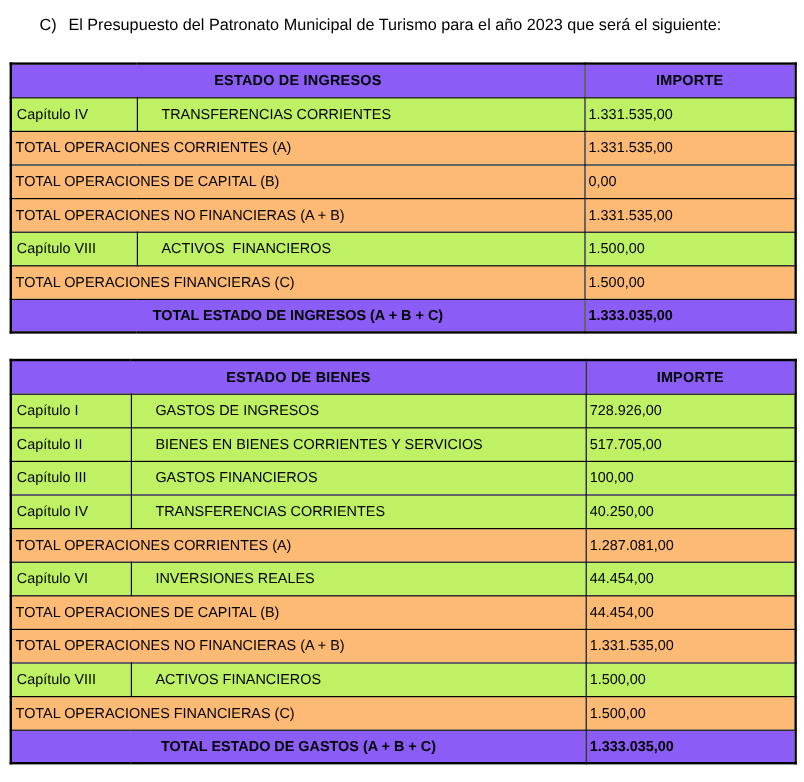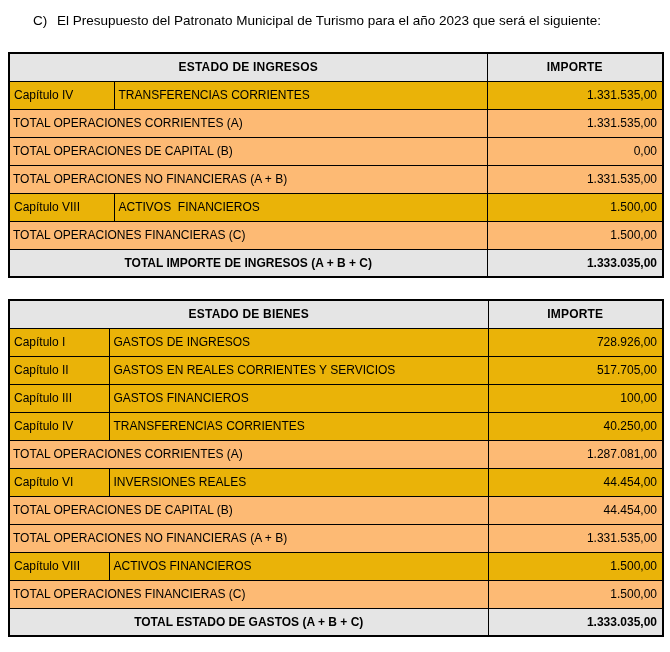--- a/index.html
+++ b/index.html
@@ -29,29 +29,29 @@
   .t-gastos   { margin-top: 21px; }
   td {
     border: 1.5px solid #000;
     height: 28px;
     vertical-align: middle;
     font-size: 12px;
     padding: 0 3px;
     overflow: hidden;
     white-space: pre;
   }
-  tr.r-head td, tr.r-grand td { background: #e5e5e5; font-weight: bold; }
+  tr.r-head td, tr.r-grand td { background: #8b5cf6; font-weight: bold; }
   tr.r-total td { background: #fdba74; }
-  tr.r-chapter td { background: #eab308; }
+  tr.r-chapter td { background: #bef264; }
   td.c-title  { text-align: center; letter-spacing: .2px; }
-  td.c-amount { text-align: right; padding-right: 5px; }
+  td.c-amount { padding-right: 5px; }
   td.c-label  { text-align: left; }
   td.c-center { text-align: center; }
   td.c-chap   { padding-left: 4px; }
-  td.c-concept{ padding-left: 4px; }
+  td.c-concept{ padding-left: 20px; }
 </style>
 </head>
 <body>
 
 <div class="heading">
   <span class="marker">C)</span>
   <span>El Presupuesto del Patronato Municipal de Turismo para el año 2023 que será el siguiente:</span>
 </div>
 
 <table class="t-ingresos">
@@ -85,21 +85,21 @@
   <tr class="r-chapter">
     <td class="c-chap">Capítulo VIII</td>
     <td class="c-concept">ACTIVOS  FINANCIEROS</td>
     <td class="c-amount">1.500,00</td>
   </tr>
   <tr class="r-total">
     <td class="c-label" colspan="2">TOTAL OPERACIONES FINANCIERAS (C)</td>
     <td class="c-amount">1.500,00</td>
   </tr>
   <tr class="r-grand">
-    <td class="c-center" colspan="2">TOTAL IMPORTE DE INGRESOS (A + B + C)</td>
+    <td class="c-center" colspan="2">TOTAL ESTADO DE INGRESOS (A + B + C)</td>
     <td class="c-amount">1.333.035,00</td>
   </tr>
 </tbody>
   </table>
 
 <table class="t-gastos">
   <colgroup>
       <col style="width:100px">
       <col style="width:379px">
       <col style="width:175px">
@@ -109,21 +109,21 @@
     <td class="c-title" colspan="2">ESTADO DE BIENES</td>
     <td class="c-title">IMPORTE</td>
   </tr>
   <tr class="r-chapter">
     <td class="c-chap">Capítulo I</td>
     <td class="c-concept">GASTOS DE INGRESOS</td>
     <td class="c-amount">728.926,00</td>
   </tr>
   <tr class="r-chapter">
     <td class="c-chap">Capítulo II</td>
-    <td class="c-concept">GASTOS EN REALES CORRIENTES Y SERVICIOS</td>
+    <td class="c-concept">BIENES EN BIENES CORRIENTES Y SERVICIOS</td>
     <td class="c-amount">517.705,00</td>
   </tr>
   <tr class="r-chapter">
     <td class="c-chap">Capítulo III</td>
     <td class="c-concept">GASTOS FINANCIEROS</td>
     <td class="c-amount">100,00</td>
   </tr>
   <tr class="r-chapter">
     <td class="c-chap">Capítulo IV</td>
     <td class="c-concept">TRANSFERENCIAS CORRIENTES</td>

